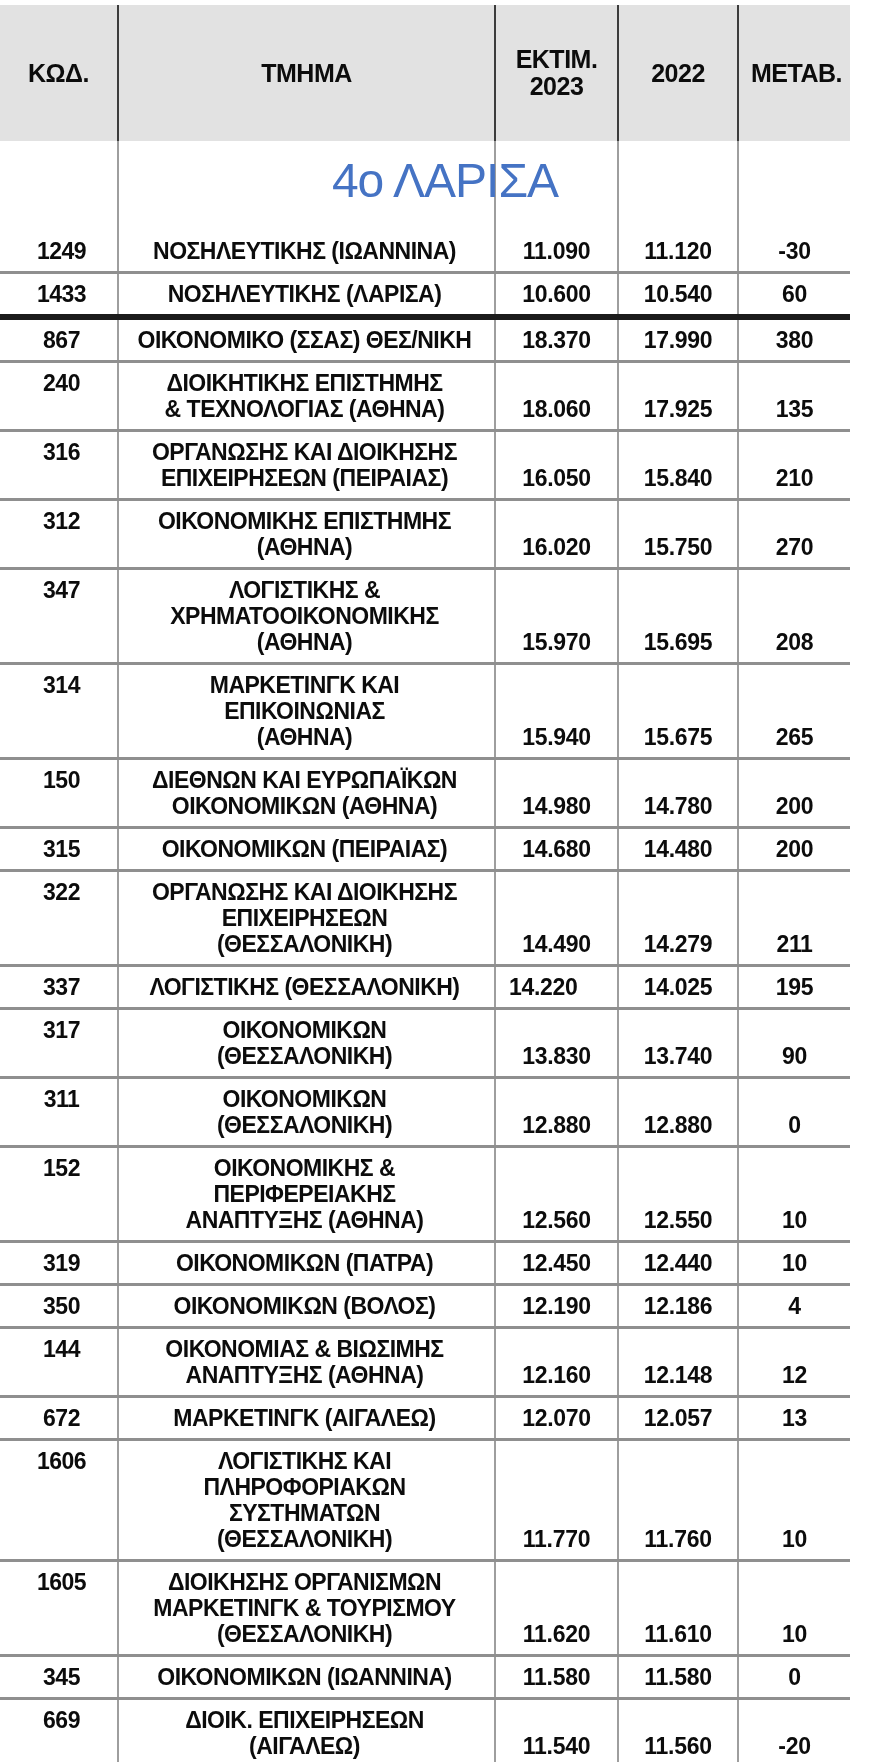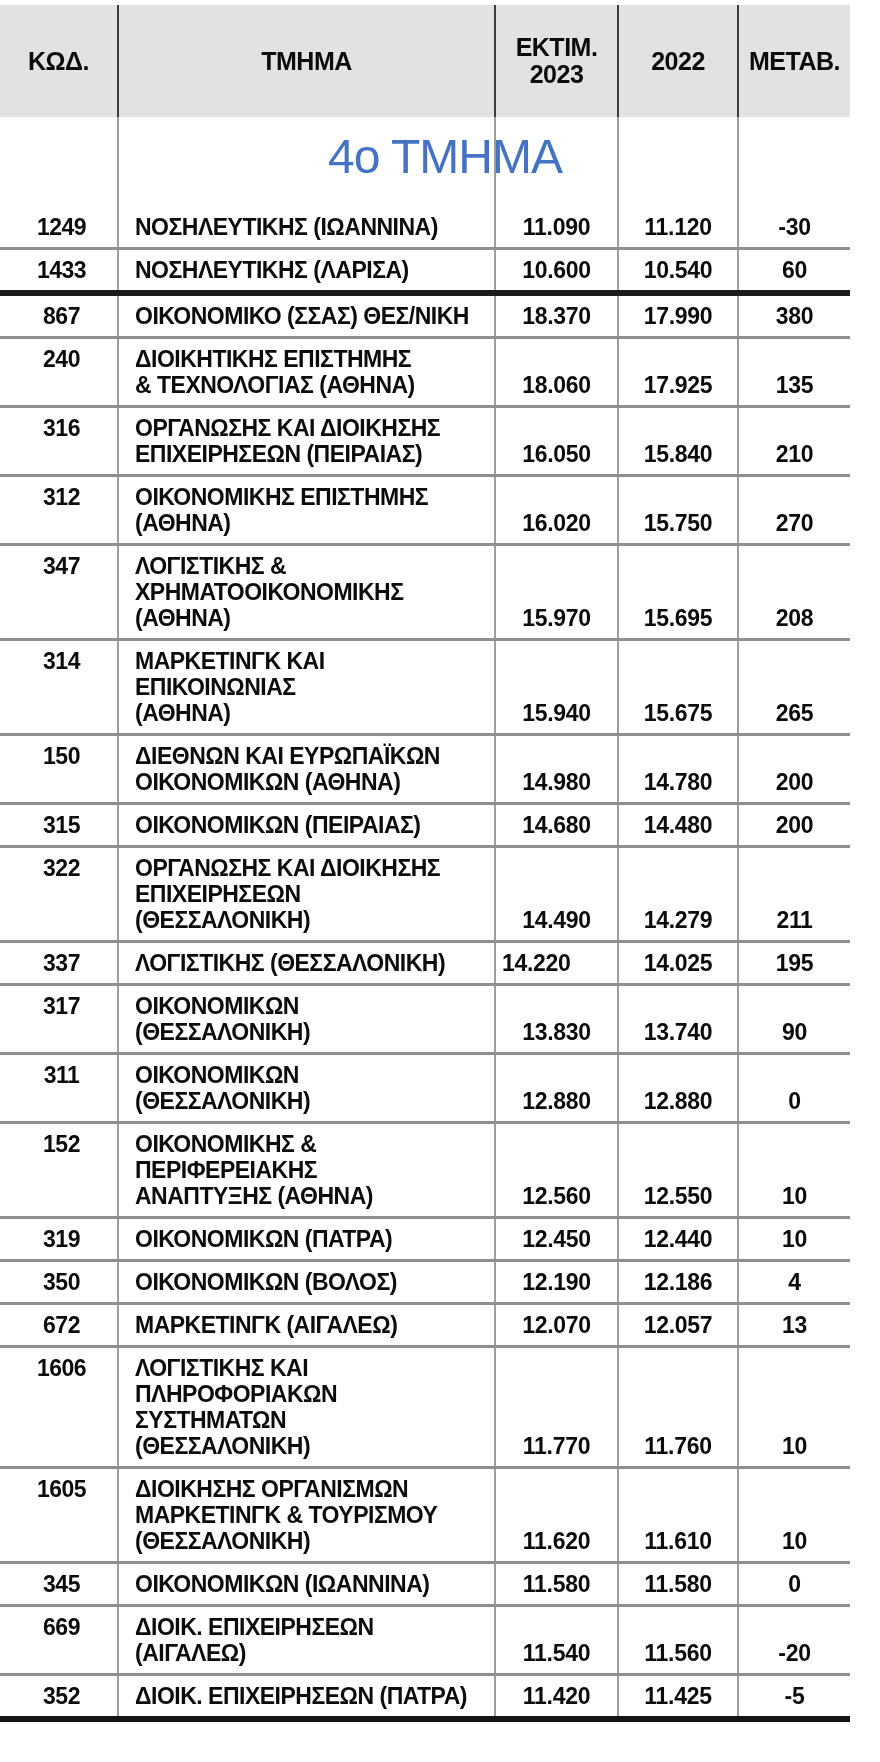--- a/index.html
+++ b/index.html
@@ -29,21 +29,21 @@
   thead th {
     background: #e2e2e2;
     height: 112px;
     font-size: 25px;
     font-weight: 700;
     letter-spacing: -0.5px;
     text-align: center;
     vertical-align: middle;
     white-space: pre-line;
     line-height: 27px;
-    padding: 0;
+    padding: 12px;
     border: none;
   }
   thead th.vline { border-right: 2px solid #3c3c3c; }
 
   
   tr.section-row td {
     height: 90px;
     border-bottom: none;
     padding: 0;
   }
@@ -71,34 +71,34 @@
     letter-spacing: -0.5px;
   }
   tbody td.vline { border-right: 2px solid #9e9e9e; }
 
   td.cell-code {
     text-align: center;
     vertical-align: top;
     padding: 7px 4px 7px 10px;
   }
   td.cell-name {
-    text-align: left;
+    text-align: center;
     vertical-align: top;
     white-space: pre-line;
     padding: 7px 20px 7px 16px;
   }
   td.cell-num {
     text-align: center;
     vertical-align: bottom;
     padding: 7px 2px;
     letter-spacing: -0.3px;
   }
   td.cell-num.align-left {
     text-align: left;
-    padding-left: 6px;
+    padding-left: 13px;
   }
 
   tr.divider-thick td { border-bottom: 6px solid #1b1b1b; }
   tbody tr.data-row:last-child td { border-bottom: 6px solid #141414; }
 </style>
 </head>
 <body>
 
 <table class="grades-table">
   <colgroup>
@@ -115,21 +115,21 @@
       <th class="vline">ΕΚΤΙΜ.
 2023</th>
       <th class="vline">2022</th>
       <th>ΜΕΤΑΒ.</th>
     </tr>
   </thead>
   <tbody id="table-body">
     <tr class="section-row">
       <td class="vline"></td>
       <td class="vline section-cell">
-        <div class="section-title">4ο ΤΜΗΜΑ</div>
+        <div class="section-title">4ο ΛΑΡΙΣΑ</div>
       </td>
       <td class="vline"></td>
       <td class="vline"></td>
       <td></td>
     </tr>
   <tr class="data-row">
     <td class="cell-code vline">1249</td>
     <td class="cell-name vline">ΝΟΣΗΛΕΥΤΙΚΗΣ (ΙΩΑΝΝΙΝΑ)</td>
     <td class="cell-num vline">11.090</td>
     <td class="cell-num vline">11.120</td>
@@ -250,20 +250,28 @@
     <td class="cell-num">10</td>
   </tr>
       <tr class="data-row">
     <td class="cell-code vline">350</td>
     <td class="cell-name vline">ΟΙΚΟΝΟΜΙΚΩΝ (ΒΟΛΟΣ)</td>
     <td class="cell-num vline">12.190</td>
     <td class="cell-num vline">12.186</td>
     <td class="cell-num">4</td>
   </tr>
       <tr class="data-row">
+    <td class="cell-code vline">144</td>
+    <td class="cell-name vline">ΟΙΚΟΝΟΜΙΑΣ &amp; ΒΙΩΣΙΜΗΣ
+ΑΝΑΠΤΥΞΗΣ (ΑΘΗΝΑ)</td>
+    <td class="cell-num vline">12.160</td>
+    <td class="cell-num vline">12.148</td>
+    <td class="cell-num">12</td>
+  </tr>
+      <tr class="data-row">
     <td class="cell-code vline">672</td>
     <td class="cell-name vline">ΜΑΡΚΕΤΙΝΓΚ (ΑΙΓΑΛΕΩ)</td>
     <td class="cell-num vline">12.070</td>
     <td class="cell-num vline">12.057</td>
     <td class="cell-num">13</td>
   </tr>
       <tr class="data-row">
     <td class="cell-code vline">1606</td>
     <td class="cell-name vline">ΛΟΓΙΣΤΙΚΗΣ ΚΑΙ
 ΠΛΗΡΟΦΟΡΙΑΚΩΝ ΣΥΣΤΗΜΑΤΩΝ

